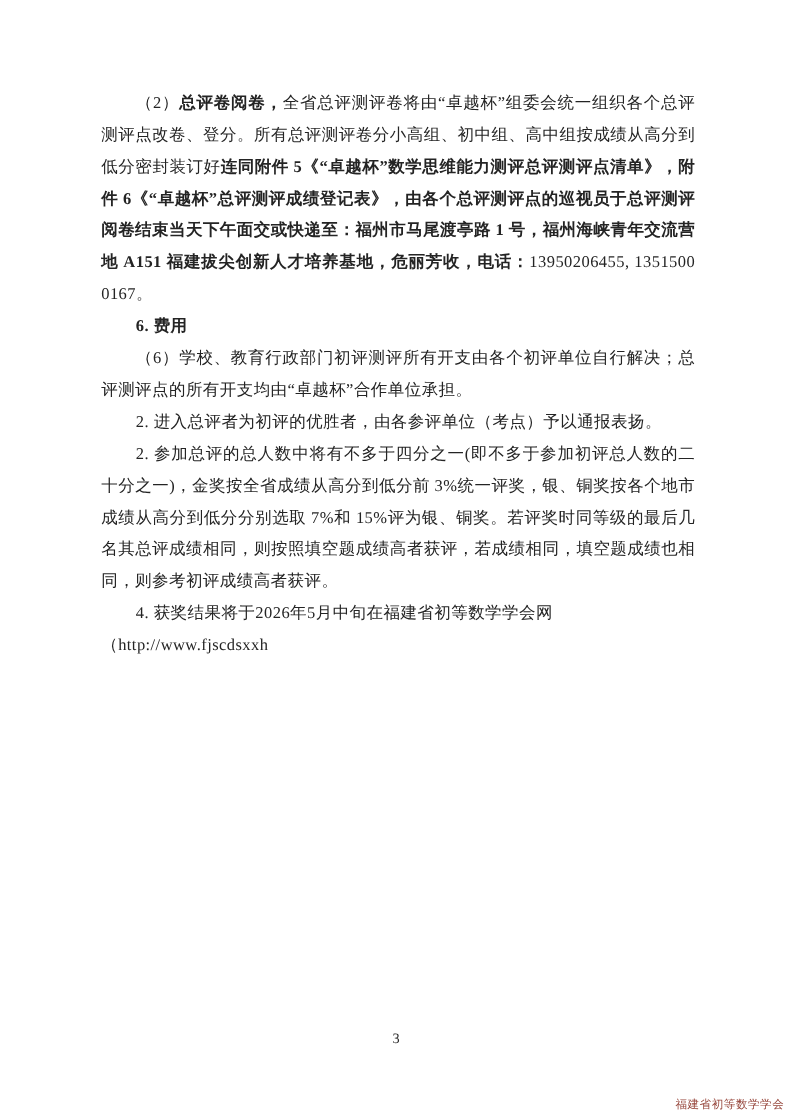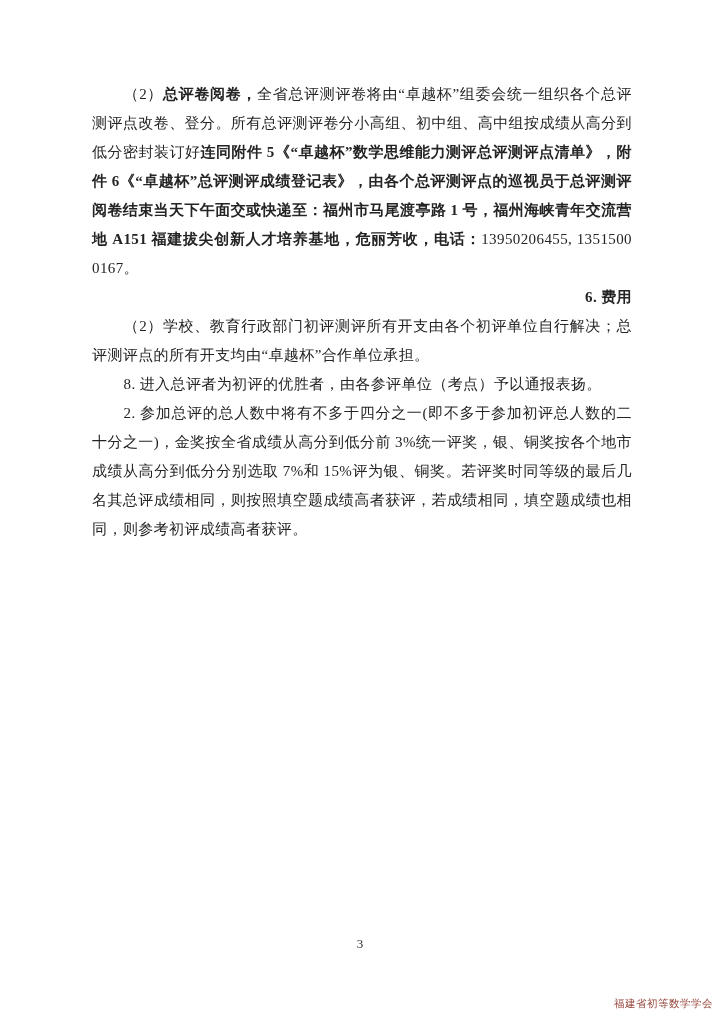--- a/index.html
+++ b/index.html
@@ -23,21 +23,21 @@
   }
   p.block {
     margin: 0;
     font-size: 15px;
     line-height: 29px;
     letter-spacing: 0.4px;
     text-align: justify;
     word-break: break-all;
   }
   p.block.indent { text-indent: 2.1em; }
-  p.block.heading { text-align: right; }
+  p.block.heading { text-align: left; }
   span.bold { font-weight: 700; }
   span.regular { font-weight: 400; }
   .page-number {
     position: absolute;
     top: 936px;
     left: 0;
     width: 100%;
     text-align: center;
     font-size: 13px;
     color: #2a2a2a;
@@ -51,20 +51,22 @@
     color: #96453b;
     font-family: "Liberation Sans", "DejaVu Sans", sans-serif;
   }
 </style>
 </head>
 <body>
 
 <div class="doc-content">
     <p class="block indent"><span class="regular">（2）</span><span class="bold">总评卷阅卷，</span><span class="regular">全省总评测评卷将由“卓越杯”组委会统一组织各个总评测评点改卷、登分。所有总评测评卷分小高组、初中组、高中组按成绩从高分到低分密封装订好</span><span class="bold">连同附件 5《“卓越杯”数学思维能力测评总评测评点清单》，附件 6《“卓越杯”总评测评成绩登记表》，由各个总评测评点的巡视员于总评测评阅卷结束当天下午面交或快递至：福州市马尾渡亭路 1 号，福州海峡青年交流营地 A151 福建拔尖创新人才培养基地，危丽芳收，电话：</span><span class="regular">13950206455, 13515000167。</span></p>
     <p class="block indent heading"><span class="bold">6. 费用</span></p>
-    <p class="block indent"><span class="regular">（2）学校、教育行政部门初评测评所有开支由各个初评单位自行解决；总评测评点的所有开支均由“卓越杯”合作单位承担。</span></p>
-    <p class="block indent"><span class="regular">8. 进入总评者为初评的优胜者，由各参评单位（考点）予以通报表扬。</span></p>
+    <p class="block indent"><span class="regular">（6）学校、教育行政部门初评测评所有开支由各个初评单位自行解决；总评测评点的所有开支均由“卓越杯”合作单位承担。</span></p>
+    <p class="block indent"><span class="regular">2. 进入总评者为初评的优胜者，由各参评单位（考点）予以通报表扬。</span></p>
     <p class="block indent"><span class="regular">2. 参加总评的总人数中将有不多于四分之一(即不多于参加初评总人数的二十分之一)，金奖按全省成绩从高分到低分前 3%统一评奖，银、铜奖按各个地市成绩从高分到低分分别选取 7%和 15%评为银、铜奖。若评奖时同等级的最后几名其总评成绩相同，则按照填空题成绩高者获评，若成绩相同，填空题成绩也相同，则参考初评成绩高者获评。</span></p>
+    <p class="block indent"><span class="regular">4. 获奖结果将于2026年5月中旬在福建省初等数学学会网</span></p>
+    <p class="block"><span class="regular">（http://www.fjscdsxxh</span></p>
   </div>
 
 <div class="page-number">3</div>
 
 <div class="watermark">福建省初等数学学会</div>
 
 </body></html>

